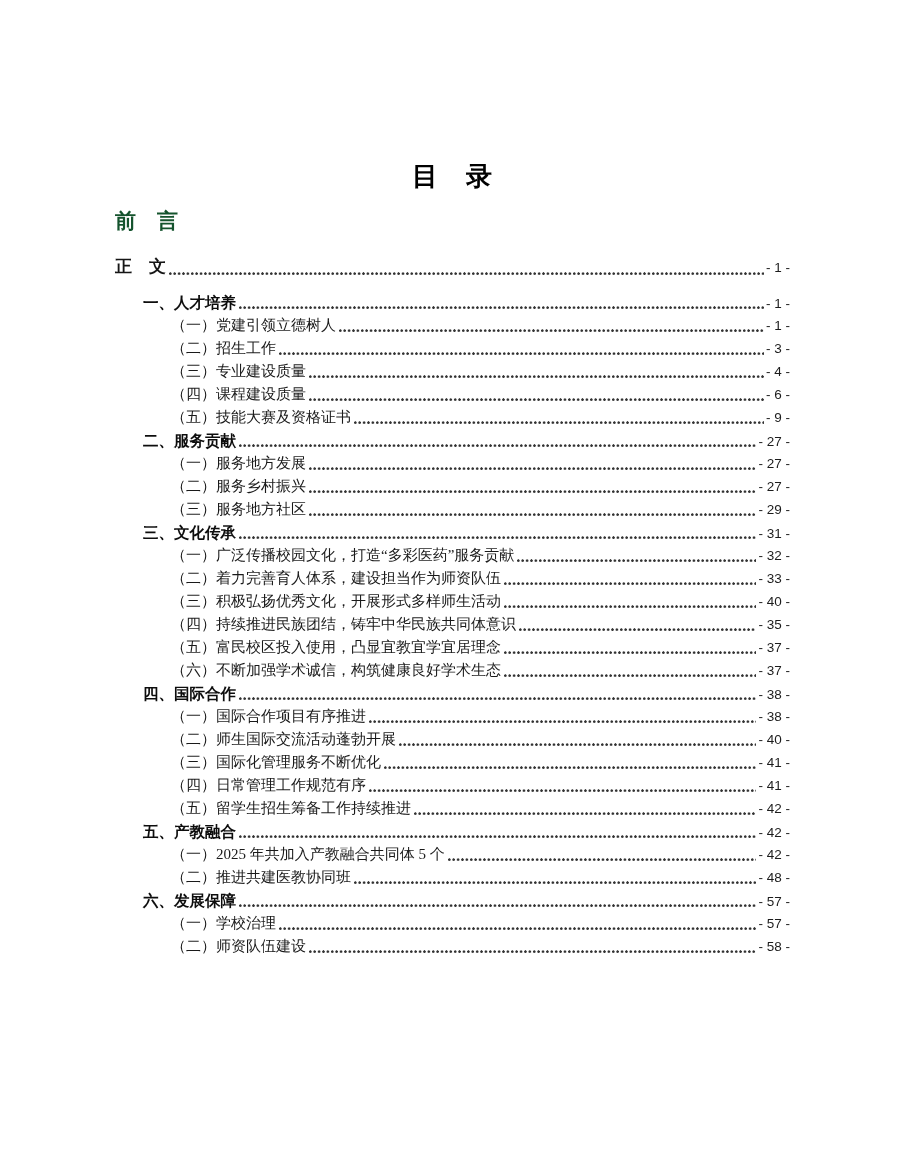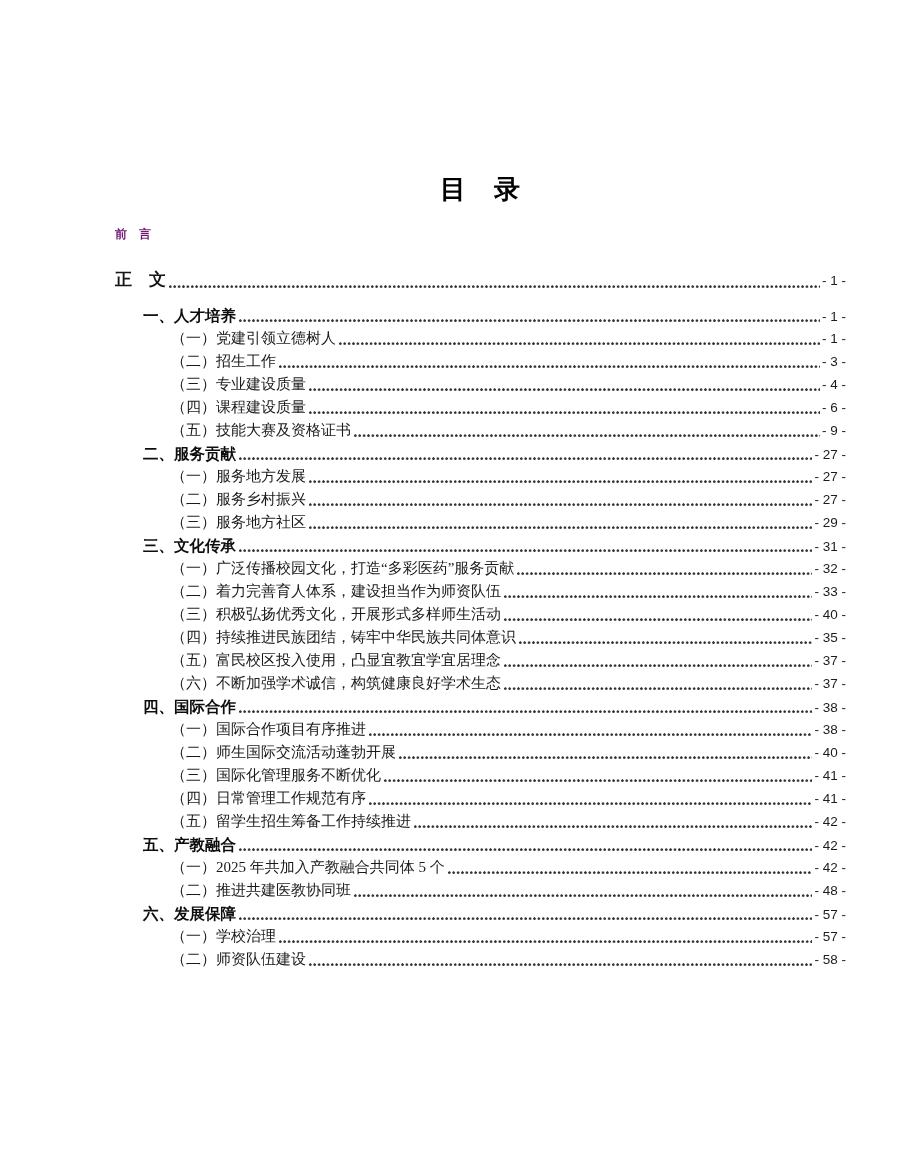--- a/index.html
+++ b/index.html
@@ -7,39 +7,38 @@
     position: relative;
     width: 900px;
     height: 1165px;
     background: #ffffff;
     color: #111;
     overflow: hidden;
     font-family: "Liberation Serif", "DejaVu Serif", serif;
   }
   .inner {
     box-sizing: border-box;
-    padding: 160px 54px 0 115px;
-    margin-top: 13px;
+    padding: 160px 110px 0 115px;
   }
   .doc-title {
     margin: 0;
     font-family: "Liberation Sans", "DejaVu Sans", sans-serif;
     font-weight: 700;
     font-size: 26px;
     line-height: 32px;
     letter-spacing: 1px;
     text-align: center;
     color: #000;
   }
   .front-row {
     margin-top: 16px;
-    font-size: 12px;
+    font-size: 21px;
     line-height: 26px;
     font-weight: 600;
-    color: #701a75;
+    color: #14532d;
   }
   .body-row {
     margin-top: 20px;
     font-size: 17px;
     line-height: 26px;
     font-weight: 600;
     color: #151515;
     text-align: right;
   }
   .toc-line {

